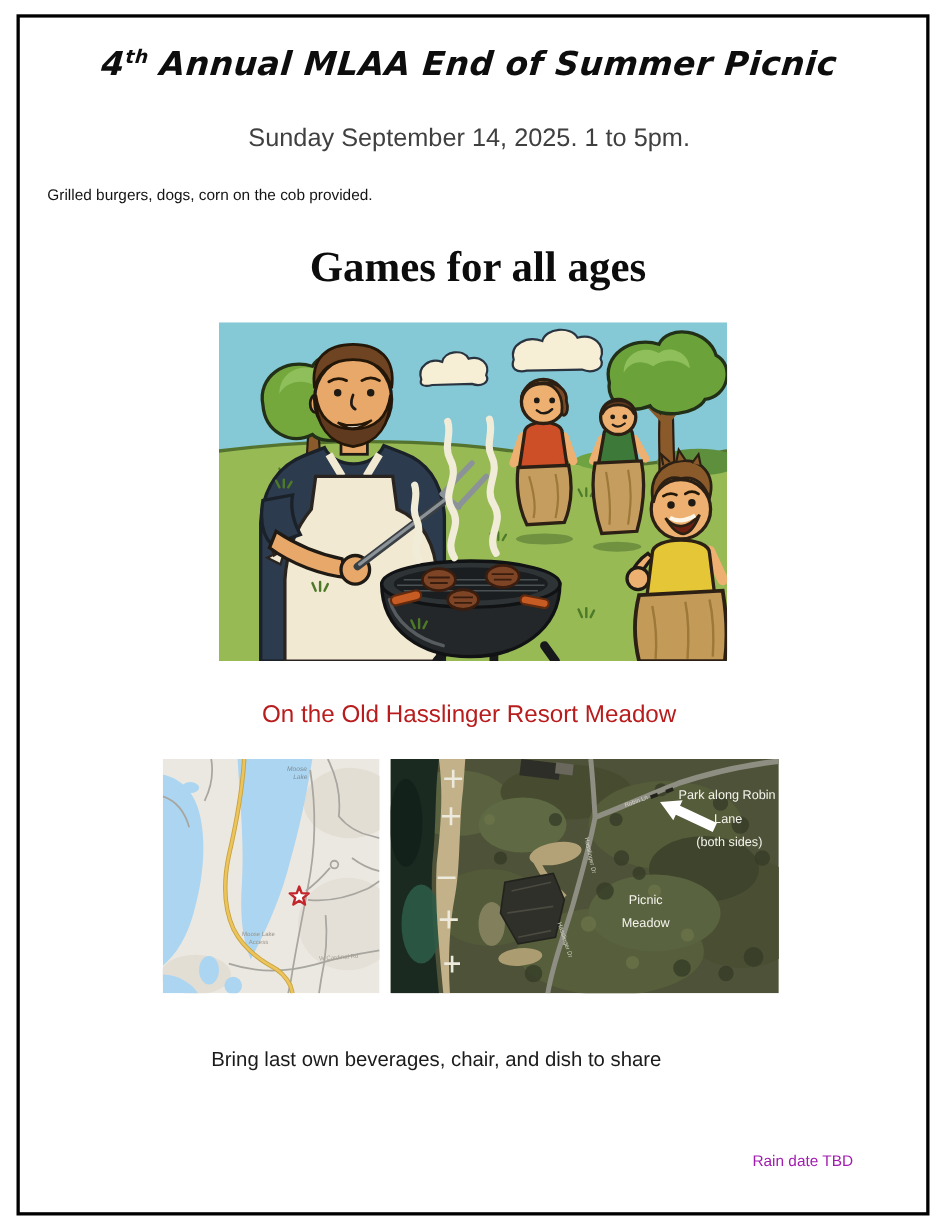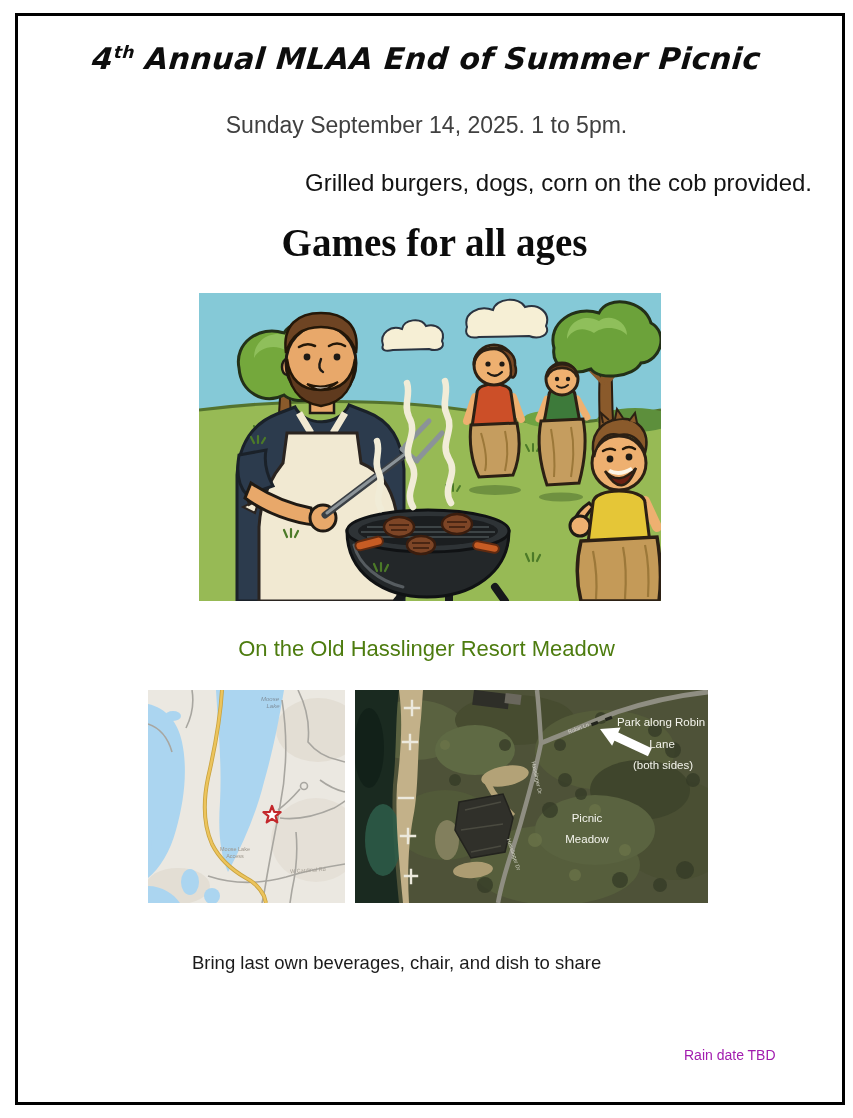--- a/index.html
+++ b/index.html
@@ -17,32 +17,32 @@
     font-family:"DejaVu Sans",sans-serif; font-style:italic; font-weight:700;
     font-size:30px; letter-spacing:.4px; transform:skewX(-5deg); color:#0d0d0d;
   }
   .title sup { font-size:17px; font-weight:700; }
   .date-line {
     position:absolute; top:112px; left:0; width:100%; text-align:center;
     font-size:23px; color:#404040;
   }
   .details-line {
     position:absolute; top:169px; left:43px; right:41px;
-    display:flex; justify-content:flex-end; font-size:24px; color:#141414;
+    display:flex; justify-content:flex-start; font-size:14px; color:#141414;
   }
   .bold { font-weight:700; }
   .games-heading {
     position:absolute; top:220px; left:0; width:100%; text-align:center;
     font-family:"Liberation Serif","DejaVu Serif",serif; font-weight:700;
     font-size:39px; color:#0c0c0c;padding-left:16px;
   }
   .illustration { position:absolute; left:199px; top:293px; width:462px; height:308px; }
   .location-heading {
     position:absolute; top:636px; left:0; width:100%; text-align:center;
-    font-size:22px; color:#4d7c0f;
+    font-size:22px; color:#b91c1c;
   }
   .street-map { position:absolute; left:148px; top:690px; width:197px; height:213px; }
   .aerial-map { position:absolute; left:355px; top:690px; width:353px; height:213px; }
   .bring-block {
     position:absolute; left:192px; top:948px; font-size:18.5px; line-height:30.5px;
     color:#1b1b1b;
   }
   .rain-note { position:absolute; left:684px; top:1047px; font-size:14px; color:#a21caf; }
   svg { display:block; font-family:"Liberation Sans",sans-serif; }
 </style>

